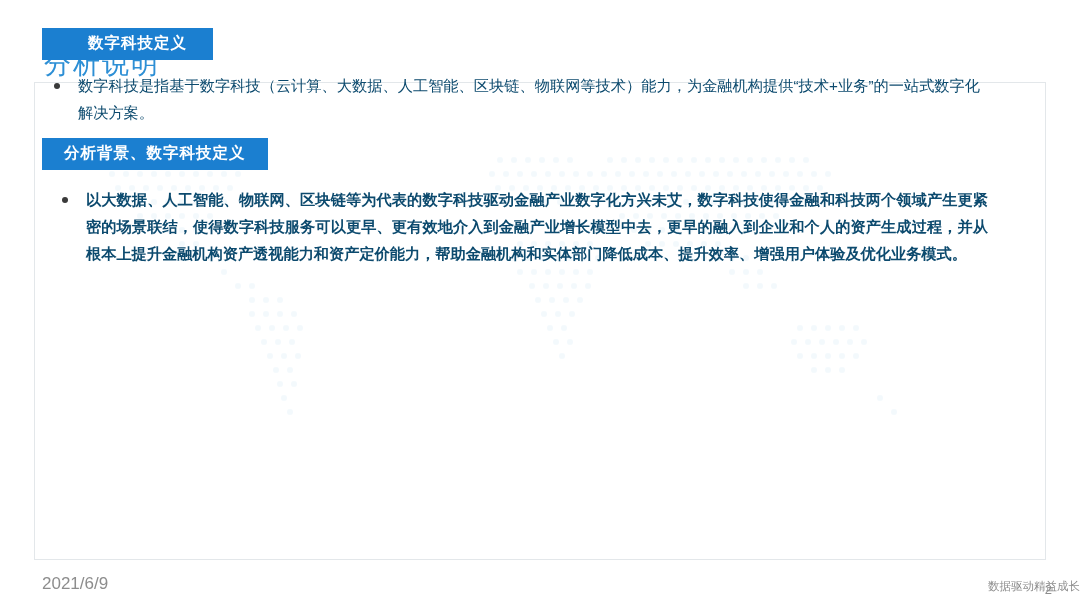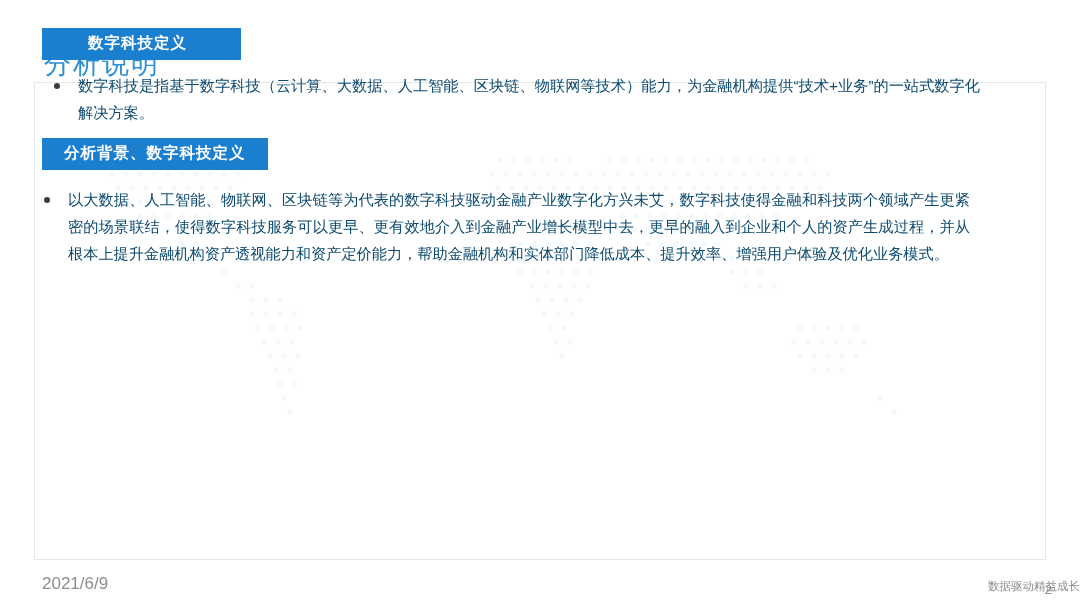--- a/index.html
+++ b/index.html
@@ -61,21 +61,21 @@
     letter-spacing: 1px;
     padding: 6px 22px 7px 22px;
     line-height: 1.2;
   }
 
   .head-wrap-1 {
     position: absolute;
     top: 28px;
     left: 42px;
   }
-  .head-wrap-1 .section-head { padding-left: 46px; padding-right: 54px; }
+  .head-wrap-1 .section-head { padding-left: 46px; padding-right: 26px; }
 
   .head-wrap-2 {
     position: absolute;
     top: 138px;
     left: 42px;
   }
 
   .bullets {
     list-style: none;
     margin: 0;
@@ -103,22 +103,23 @@
 
   .block-1 {
     position: absolute;
     top: 72px;
     left: 42px;
     width: 938px;
   }
   .block-2 {
     position: absolute;
     top: 186px;
-    left: 32px;
+    left: 50px;
     width: 938px;
+    font-weight: bold;
   }
 
   .footer-date {
     position: absolute;
     left: 42px;
     bottom: 14px;
     font-size: 17px;
     color: #8d8d8d;
   }
   .footer-center {

